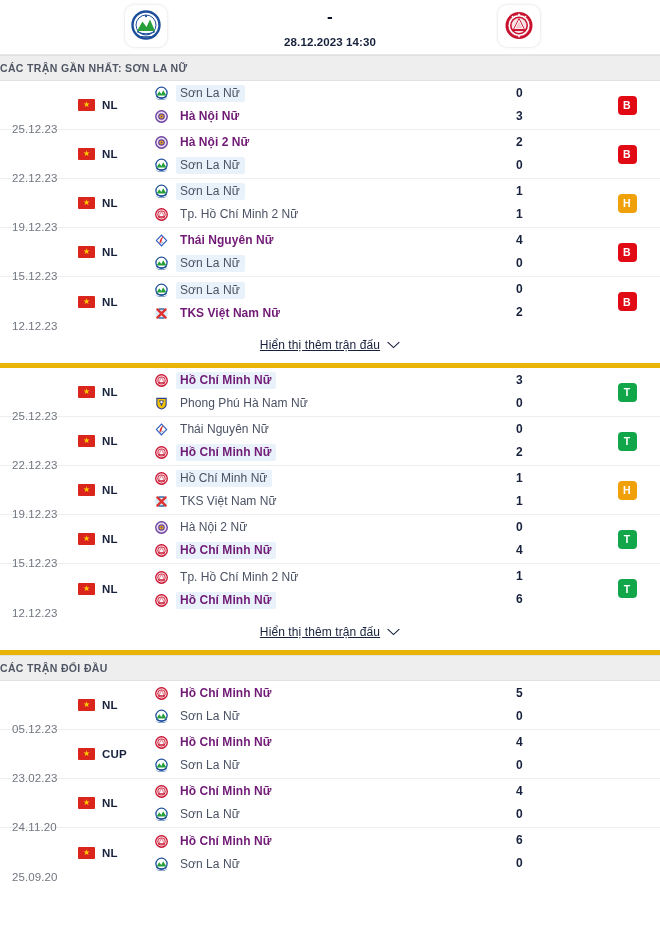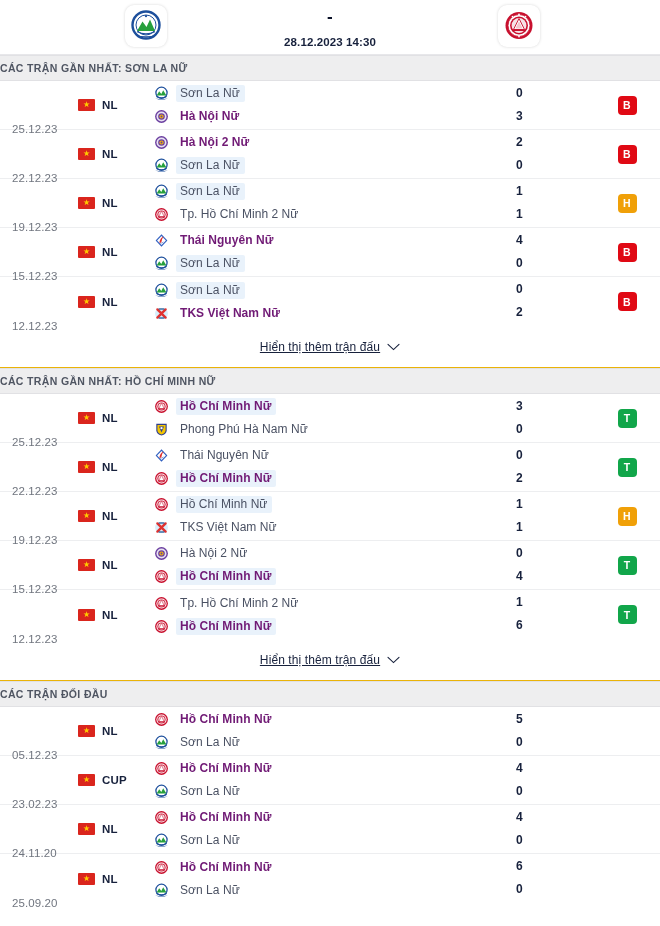--- a/index.html
+++ b/index.html
@@ -156,21 +156,21 @@
   .badge.L { background: #e00914; }
   .badge.D { background: #f0a008; }
   .badge.none { background: transparent; }
 
   
   .show-more {
     height: 42px;
     display: flex; align-items: center; justify-content: center;
     gap: 7px;
     background: #fff;
-    border-bottom: 1px solid #eab308;
+    border-bottom: 5px solid #eab308;
   }
   .show-more-text {
     font-size: 12px;
     color: #17213c;
     text-decoration: underline;
     letter-spacing: .1px;
   }
   .chev { width: 13px; height: 8px; display: block; }
 </style>
 </head>
@@ -403,21 +403,20 @@
       </div>
         </div>
         <div class="show-more">
                <span class="show-more-text">Hiển thị thêm trận đấu</span>
                <svg class="chev" viewBox="0 0 13 8">
             <path d="M1 1.4 L6.5 6.6 L12 1.4" fill="none" stroke="#17213c" stroke-width="1.1" stroke-linecap="round"></path>
           </svg>
              </div>
       </div>
       <div class="section">
-        <div class="section-head">CÁC TRẬN GẦN NHẤT: HỒ CHÍ MINH NỮ</div>
         <div class="rows">
       <div class="row">
         <div class="cell-date">25.12.23</div>
         <div class="cell-comp">
           <span class="flag">
                 <span class="star">★</span>
               </span>
           <span class="comp-label">NL</span>
         </div>
         <div class="cell-teams">

